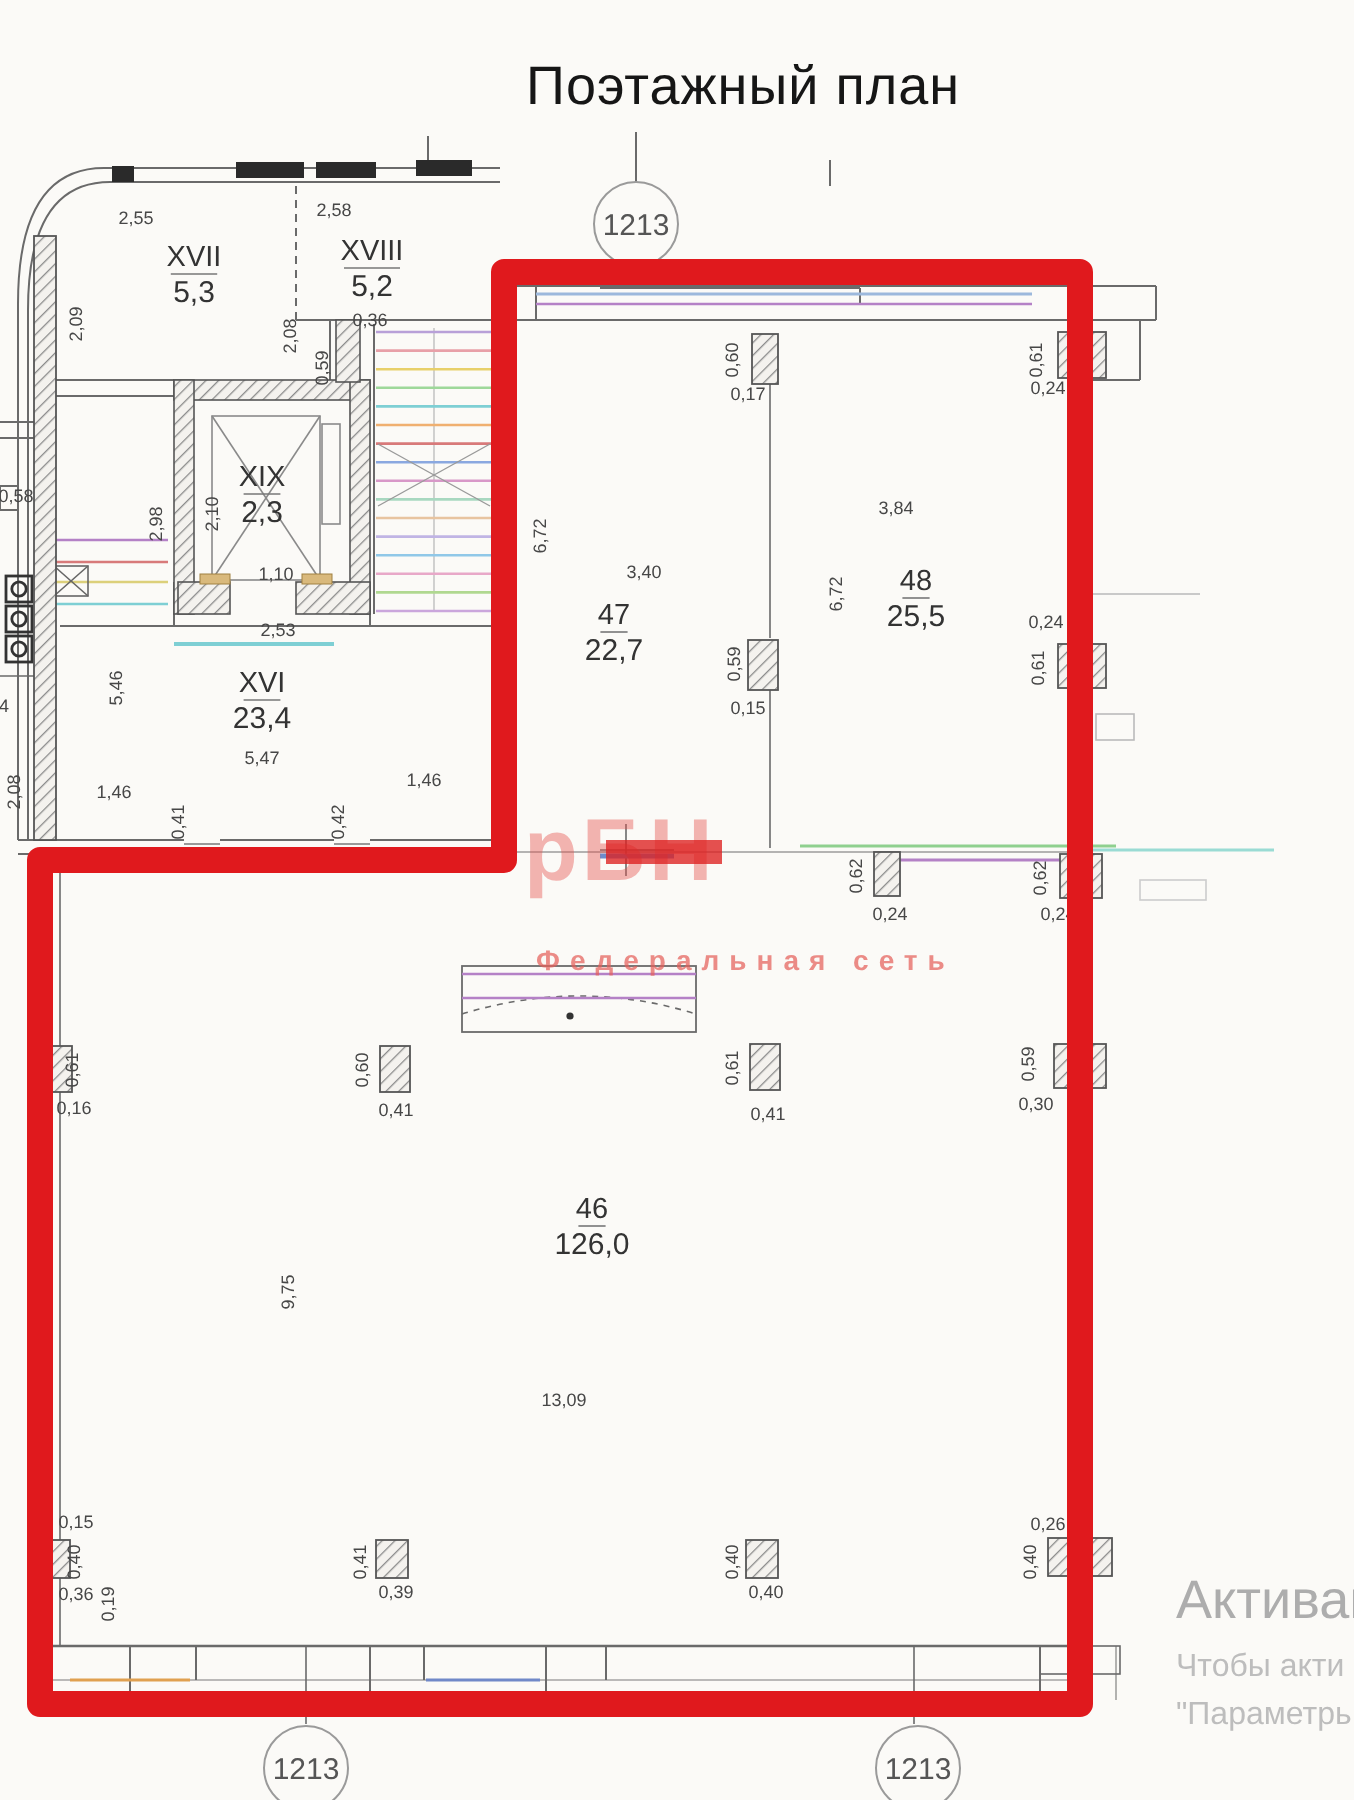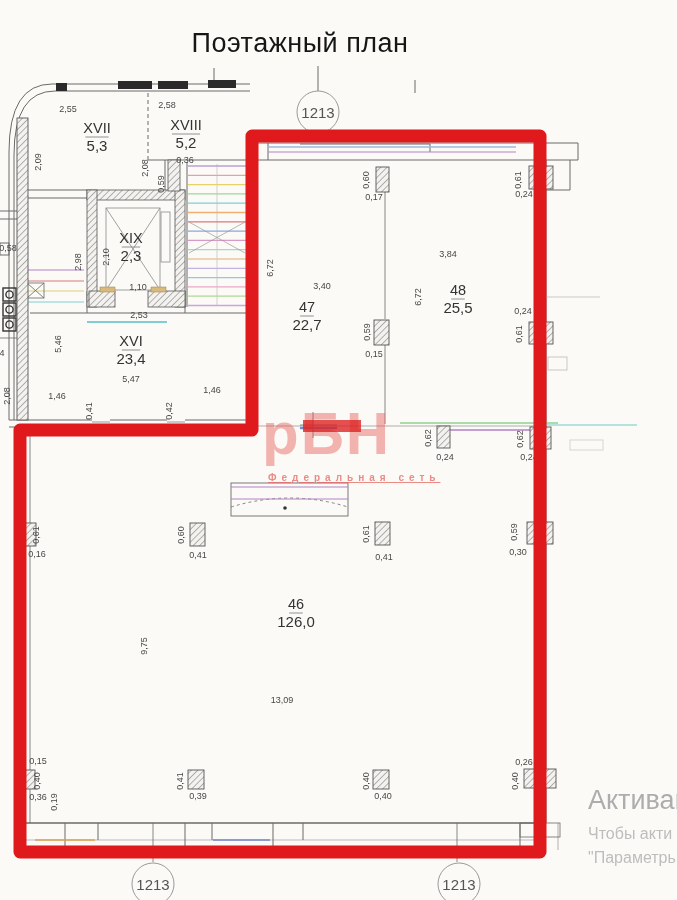--- a/index.html
+++ b/index.html
@@ -1,41 +1,41 @@
 <!DOCTYPE html>
 <html><head>
 <meta charset="utf-8">
 <style>
   html,body{margin:0;padding:0;background:#e8e8e8;}
   .stage{
     position:relative;width:677px;height:900px;overflow:hidden;
     background:#fbfaf7;font-family:"Liberation Sans",sans-serif;
   }
   .title{
-    position:absolute;left:120px;top:28px;width:360px;text-align:center;
+    position:absolute;left:120px;top:28px;width:360px;text-align:right;
     font-size:27px;color:#161616;letter-spacing:.5px;font-weight:500;
   }
   .floor{
     position:absolute;left:551px;top:86px;font-size:27px;color:#3c3c3c;
     white-space:nowrap;
   }
   .floor .num{border-bottom:2px solid #55503e;padding:0 12px 1px 7px;}
   .plan-svg{position:absolute;left:0;top:0;}
   .rbn{
     position:absolute;left:262px;top:404px;width:160px;
-    color:rgba(228,82,76,0.42);font-weight:bold;font-size:60px;line-height:1;
+    color:rgba(228,82,76,0.42);font-weight:bold;font-size:44px;line-height:1;
     letter-spacing:2px;white-space:nowrap;
   }
   .rbn-bar{
     position:absolute;left:303px;top:420px;width:58px;height:12px;
     background:rgba(222,32,32,0.78);
   }
   .rbn-sub{
-    position:absolute;left:268px;top:472px;font-size:10px;letter-spacing:5px;
-    color:rgba(228,96,90,0.72);white-space:nowrap;font-weight:bold;text-decoration:underline;
+    position:absolute;left:268px;top:472px;font-size:14px;letter-spacing:5px;
+    color:rgba(228,96,90,0.72);white-space:nowrap;font-weight:bold;
   }
   .activation{
     position:absolute;left:588px;top:785px;width:200px;color:#b5b5b5;
     white-space:nowrap;
   }
   .activation .l1{font-size:27px;font-weight:400;color:#adadad;}
   .activation .l2{font-size:16px;margin-top:9px;color:#bdbdbd;}
   .activation .l3{font-size:16px;margin-top:6px;color:#bdbdbd;}
 </style>
 </head>

